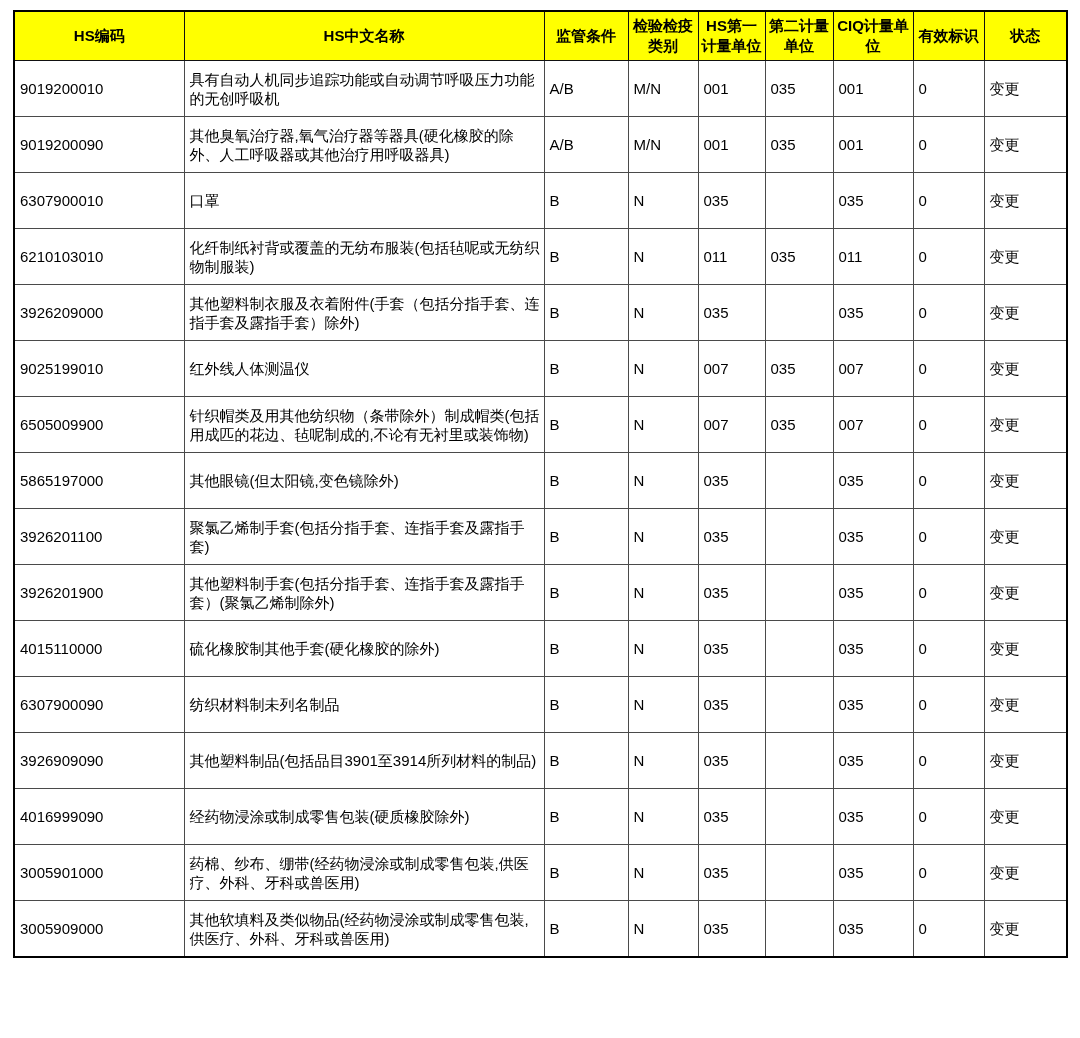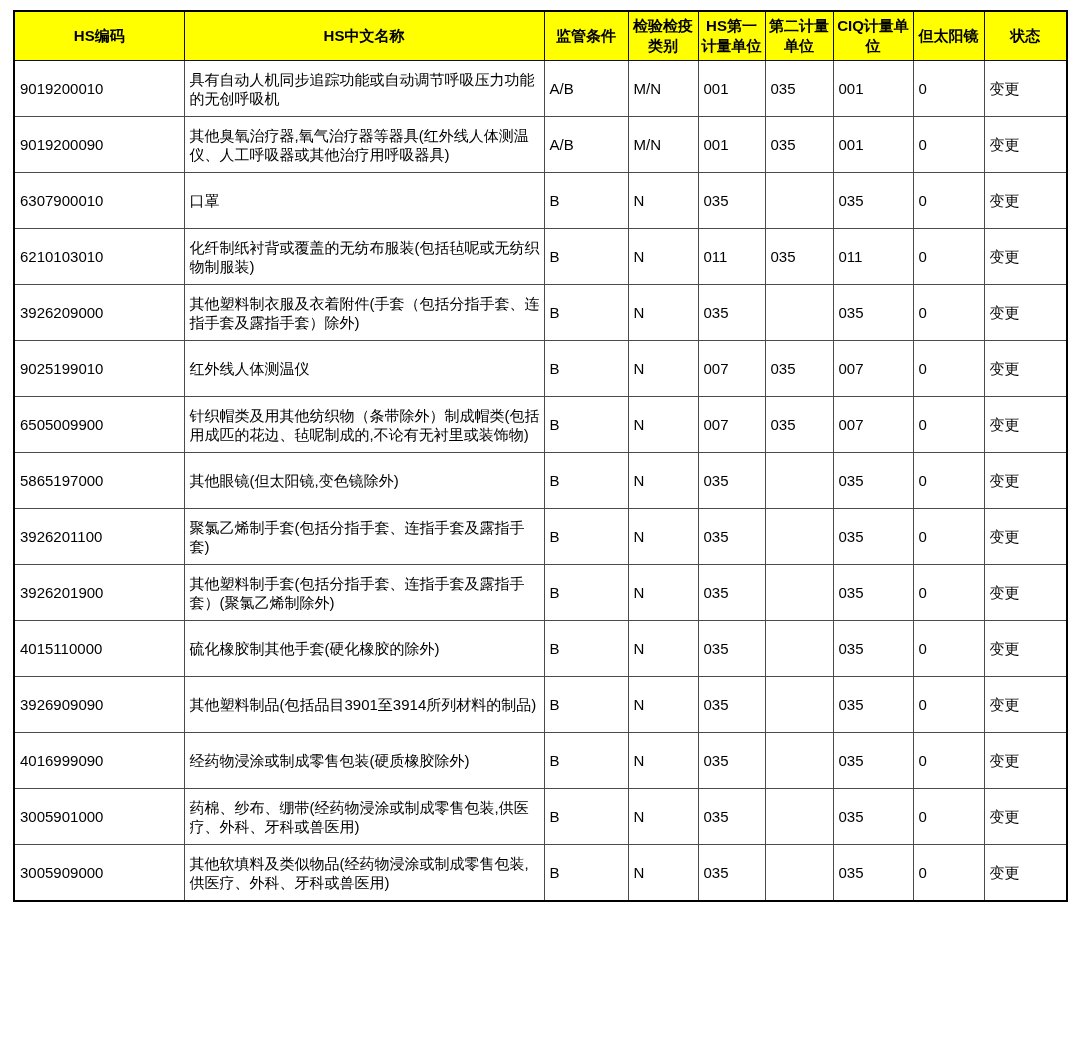--- a/index.html
+++ b/index.html
@@ -79,39 +79,39 @@
     </colgroup>
     <thead>
       <tr>
           <th>HS编码</th>
           <th>HS中文名称</th>
           <th>监管条件</th>
           <th>检验检疫类别</th>
           <th>HS第一计量单位</th>
           <th>第二计量单位</th>
           <th>CIQ计量单位</th>
-          <th>但太阳镜</th>
+          <th>有效标识</th>
           <th>状态</th>
         </tr>
     </thead>
     <tbody>
         <tr>
           <td>9019200010</td>
           <td>具有自动人机同步追踪功能或自动调节呼吸压力功能的无创呼吸机</td>
           <td>A/B</td>
           <td>M/N</td>
           <td>001</td>
           <td>035</td>
           <td>001</td>
           <td>0</td>
           <td>变更</td>
         </tr>
         <tr>
           <td>9019200090</td>
-          <td>其他臭氧治疗器,氧气治疗器等器具(红外线人体测温仪、人工呼吸器或其他治疗用呼吸器具)</td>
+          <td>其他臭氧治疗器,氧气治疗器等器具(硬化橡胶的除外、人工呼吸器或其他治疗用呼吸器具)</td>
           <td>A/B</td>
           <td>M/N</td>
           <td>001</td>
           <td>035</td>
           <td>001</td>
           <td>0</td>
           <td>变更</td>
         </tr>
         <tr>
           <td>6307900010</td>
@@ -197,20 +197,31 @@
           <td>N</td>
           <td>035</td>
           <td></td>
           <td>035</td>
           <td>0</td>
           <td>变更</td>
         </tr>
         <tr>
           <td>4015110000</td>
           <td>硫化橡胶制其他手套(硬化橡胶的除外)</td>
+          <td>B</td>
+          <td>N</td>
+          <td>035</td>
+          <td></td>
+          <td>035</td>
+          <td>0</td>
+          <td>变更</td>
+        </tr>
+        <tr>
+          <td>6307900090</td>
+          <td>纺织材料制未列名制品</td>
           <td>B</td>
           <td>N</td>
           <td>035</td>
           <td></td>
           <td>035</td>
           <td>0</td>
           <td>变更</td>
         </tr>
         <tr>
           <td>3926909090</td>

